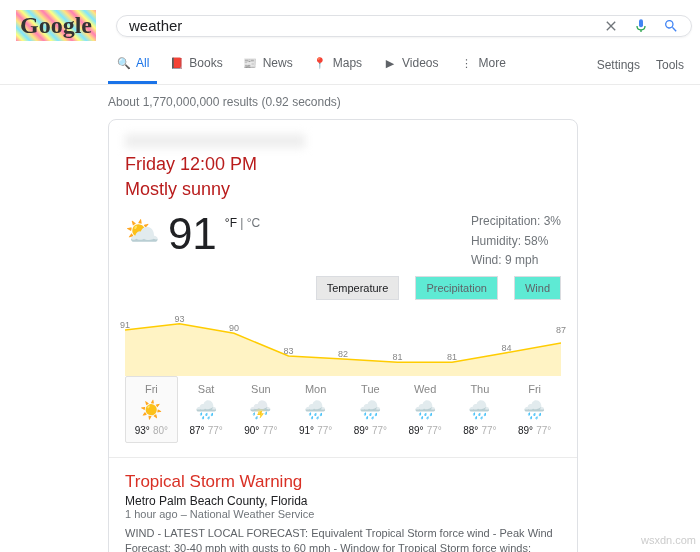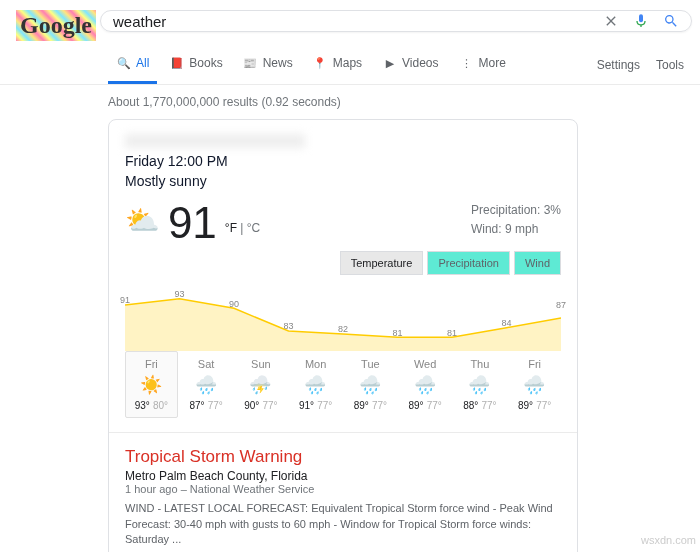--- a/index.html
+++ b/index.html
@@ -1,42 +1,42 @@
 <!DOCTYPE html>
 <html><head>
 <meta charset="utf-8">
 <style>
   * { box-sizing: border-box; margin: 0; padding: 0; }
   body { font-family: arial, sans-serif; font-size: 13px; color: #202124; background: #fff; width: 700px; }
-  .header { display: flex; padding: 10px 8px 4px 16px; gap: 4px; }
+  .header { display: flex; align-items: center; padding: 10px 8px 4px 16px; gap: 20px; }
   .logo { font-family: Georgia, serif; font-size: 24px; font-weight: bold; padding: 2px 4px; background: linear-gradient(45deg,#4285f4,#ea4335,#fbbc05,#34a853,#ea4335); -webkit-background-clip: text; color: #333; position: relative; }
   .logo span { position: relative; z-index: 1; }
   .logo::before { content:""; position:absolute; inset:0; background: repeating-linear-gradient(45deg,#f06,#ff0,#0cf,#fc0,#f06 20px); opacity:0.5; z-index:0;}
   .searchbar { flex: 1; display: flex; align-items: center; border: 1px solid #dfe1e5; border-radius: 24px; padding: 6px 12px; height: 22px; box-shadow: 0 1px 2px rgba(0,0,0,0.05); }
   .searchbar input { flex:1; border:none; outline:none; font-size:15px; color:#202124; }
   .sb-icons { display:flex; gap:14px; align-items:center; }
   .ico { width:16px; height:16px; display:inline-flex; align-items:center; justify-content:center; }
   .nav { display:flex; align-items:center; padding: 0 16px 0 108px; border-bottom:1px solid #ebebeb; font-size:12px; color:#5f6368; }
   .tabs { display:flex; gap:4px; }
   .tab { display:flex; align-items:center; gap:4px; padding:10px 8px; cursor:pointer; border-bottom:3px solid transparent; }
   .tab.active { color:#1a73e8; border-bottom-color:#1a73e8; }
   .nav-right { margin-left:auto; display:flex; gap:16px; padding:10px 0; }
   .main { padding: 10px 16px 20px 108px; }
   .stats { color:#70757a; font-size:12px; margin-bottom:10px; }
   .card { border:1px solid #dfe1e5; border-radius:8px; padding:14px 16px; width:470px; }
   .blur { filter: blur(4px); color:#bbb; background:#eee; height:14px; width:180px; margin-bottom:4px; }
-  .when { color:#0f172a; font-size:14px; line-height:1.4; }
+  .when { color:#b91c1c; font-size:18px; line-height:1.4; }
   .current { display:flex; align-items:flex-start; margin:10px 0 6px 0; gap:10px; }
   .cur-left { display:flex; align-items:flex-start; gap:8px; }
   .cur-icon { font-size:28px; line-height:1; margin-top:6px; }
   .cur-temp { font-size:44px; font-weight:400; color:#202124; line-height:1; }
-  .units { font-size:12px; color:#70757a; margin-top:20px; }
+  .units { font-size:12px; color:#70757a; margin-top:4px; }
   .units .sel { color:#202124; }
   .cur-right { margin-left:auto; font-size:12px; color:#70757a; line-height:1.6; }
-  .chart-tabs { display:flex; gap:4px; margin-top:6px; justify-content:flex-end; }
+  .chart-tabs { display:flex; gap:16px; margin-top:6px; justify-content:flex-end; }
   .ct { font-size:11px; color:#5f6368; padding:5px 10px; border:1px solid #dadce0; background:#5eead4; cursor:pointer; }
   .ct.active { background:#e8e8e8; color:#202124; }
   .chart { position:relative; height:70px; margin-top:6px; }
   .chart svg { width:100%; height:100%; }
   .chart-labels { position:absolute; inset:0; }
   .cl { position:absolute; font-size:9px; color:#878787; transform:translateX(-50%); }
   .hours { display:flex; justify-content:space-between; font-size:10px; color:#b0b0b0; padding:2px 8px 8px 8px; }
   .forecast { display:flex; gap:2px; }
   .day { flex:1; text-align:center; padding:6px 2px; border:1px solid transparent; border-radius:2px; }
   .day.active { border-color:#e0e0e0; background:#fafafa; }
@@ -122,20 +122,21 @@
     <div class="when">Mostly sunny</div>
 
     <div class="current">
       <div class="cur-left">
         <div class="cur-icon">⛅</div>
         <div class="cur-temp">91</div>
         <div class="units"><span class="sel">°F</span><span> | </span><span>°C</span></div>
       </div>
       <div class="cur-right">
         <div>Precipitation: 3%</div>
+        <div>Humidity: 58%</div>
         <div>Wind: 9 mph</div>
       </div>
     </div>
 
     <div class="chart-tabs">
       <div class="ct active">Temperature</div>
       <div class="ct">Precipitation</div>
       <div class="ct">Wind</div>
     </div>
 

